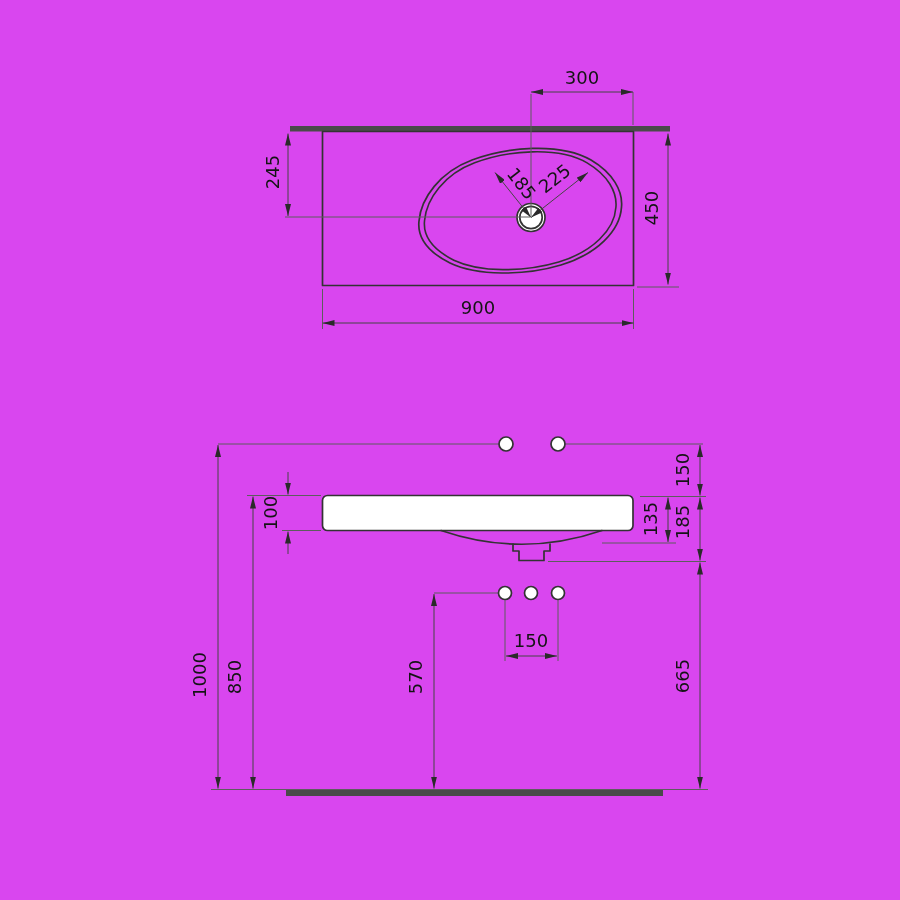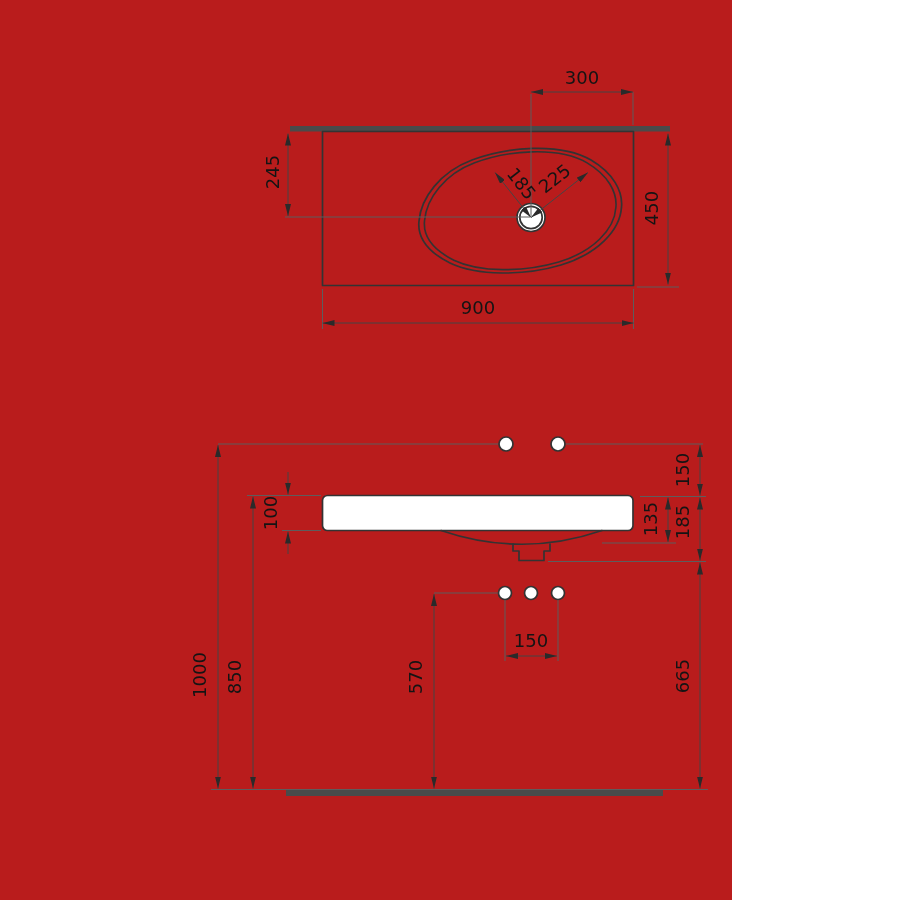--- a/index.html
+++ b/index.html
@@ -1,19 +1,19 @@
 <!DOCTYPE html>
 <html><head>
 <meta charset="utf-8">
 <style>
   html,body{margin:0;padding:0;background:#fff;}
   .stage{
     position:relative;
-    width:732px;height:900px;
-    background:#b91c1c;
+    width:900px;height:900px;
+    background:#d946ef;
     font-family:"DejaVu Sans", sans-serif;
     overflow:hidden;
   }
   svg{display:block}
   .obj{stroke:#333;stroke-width:1.7;fill:none;stroke-linejoin:round;stroke-linecap:round}
   .objfill{stroke:#333;stroke-width:1.7;fill:#fff;stroke-linejoin:round}
   .thin{stroke:#5d5d5d;stroke-width:1;fill:none}
   .dim{stroke:#454545;stroke-width:1;fill:none}
   .bar{fill:#4a4a4a;stroke:none}
   text{font-family:"DejaVu Sans", sans-serif;font-size:18px;fill:#141414;

